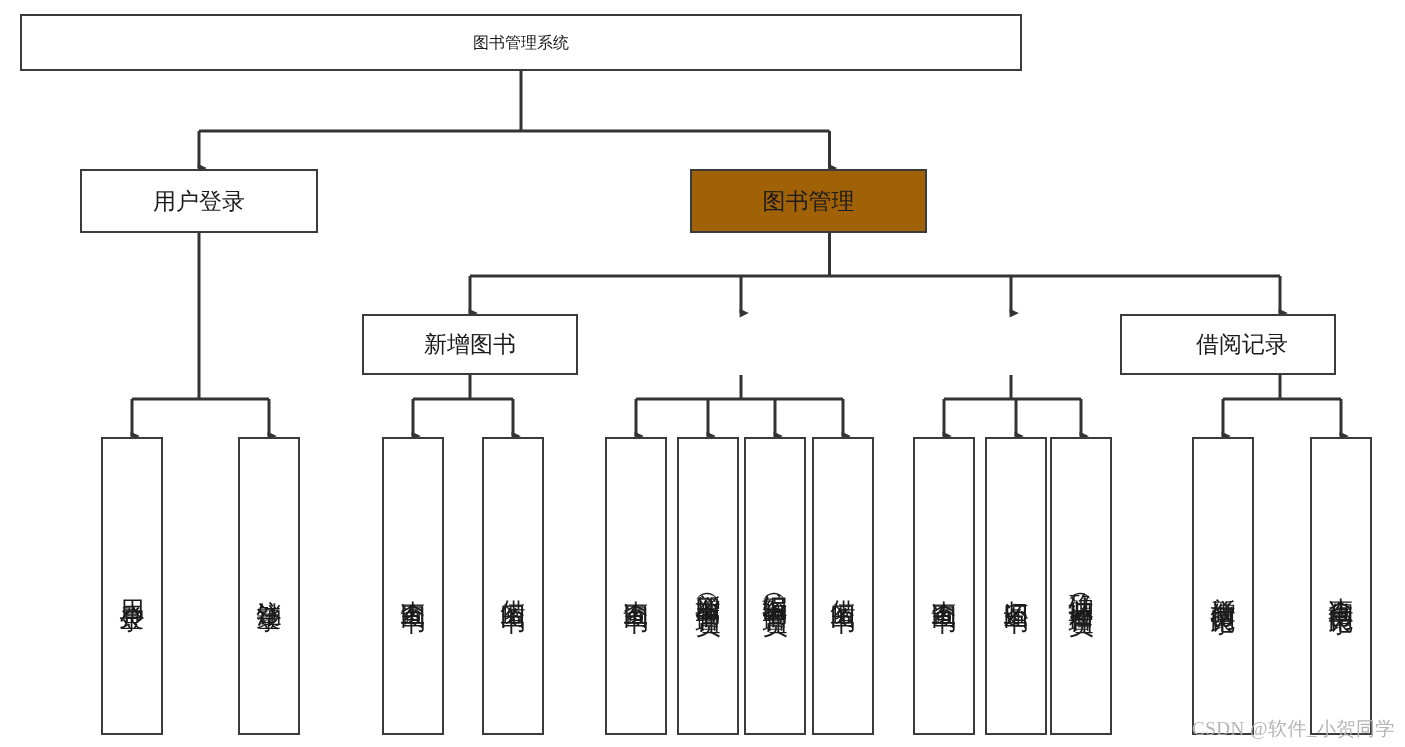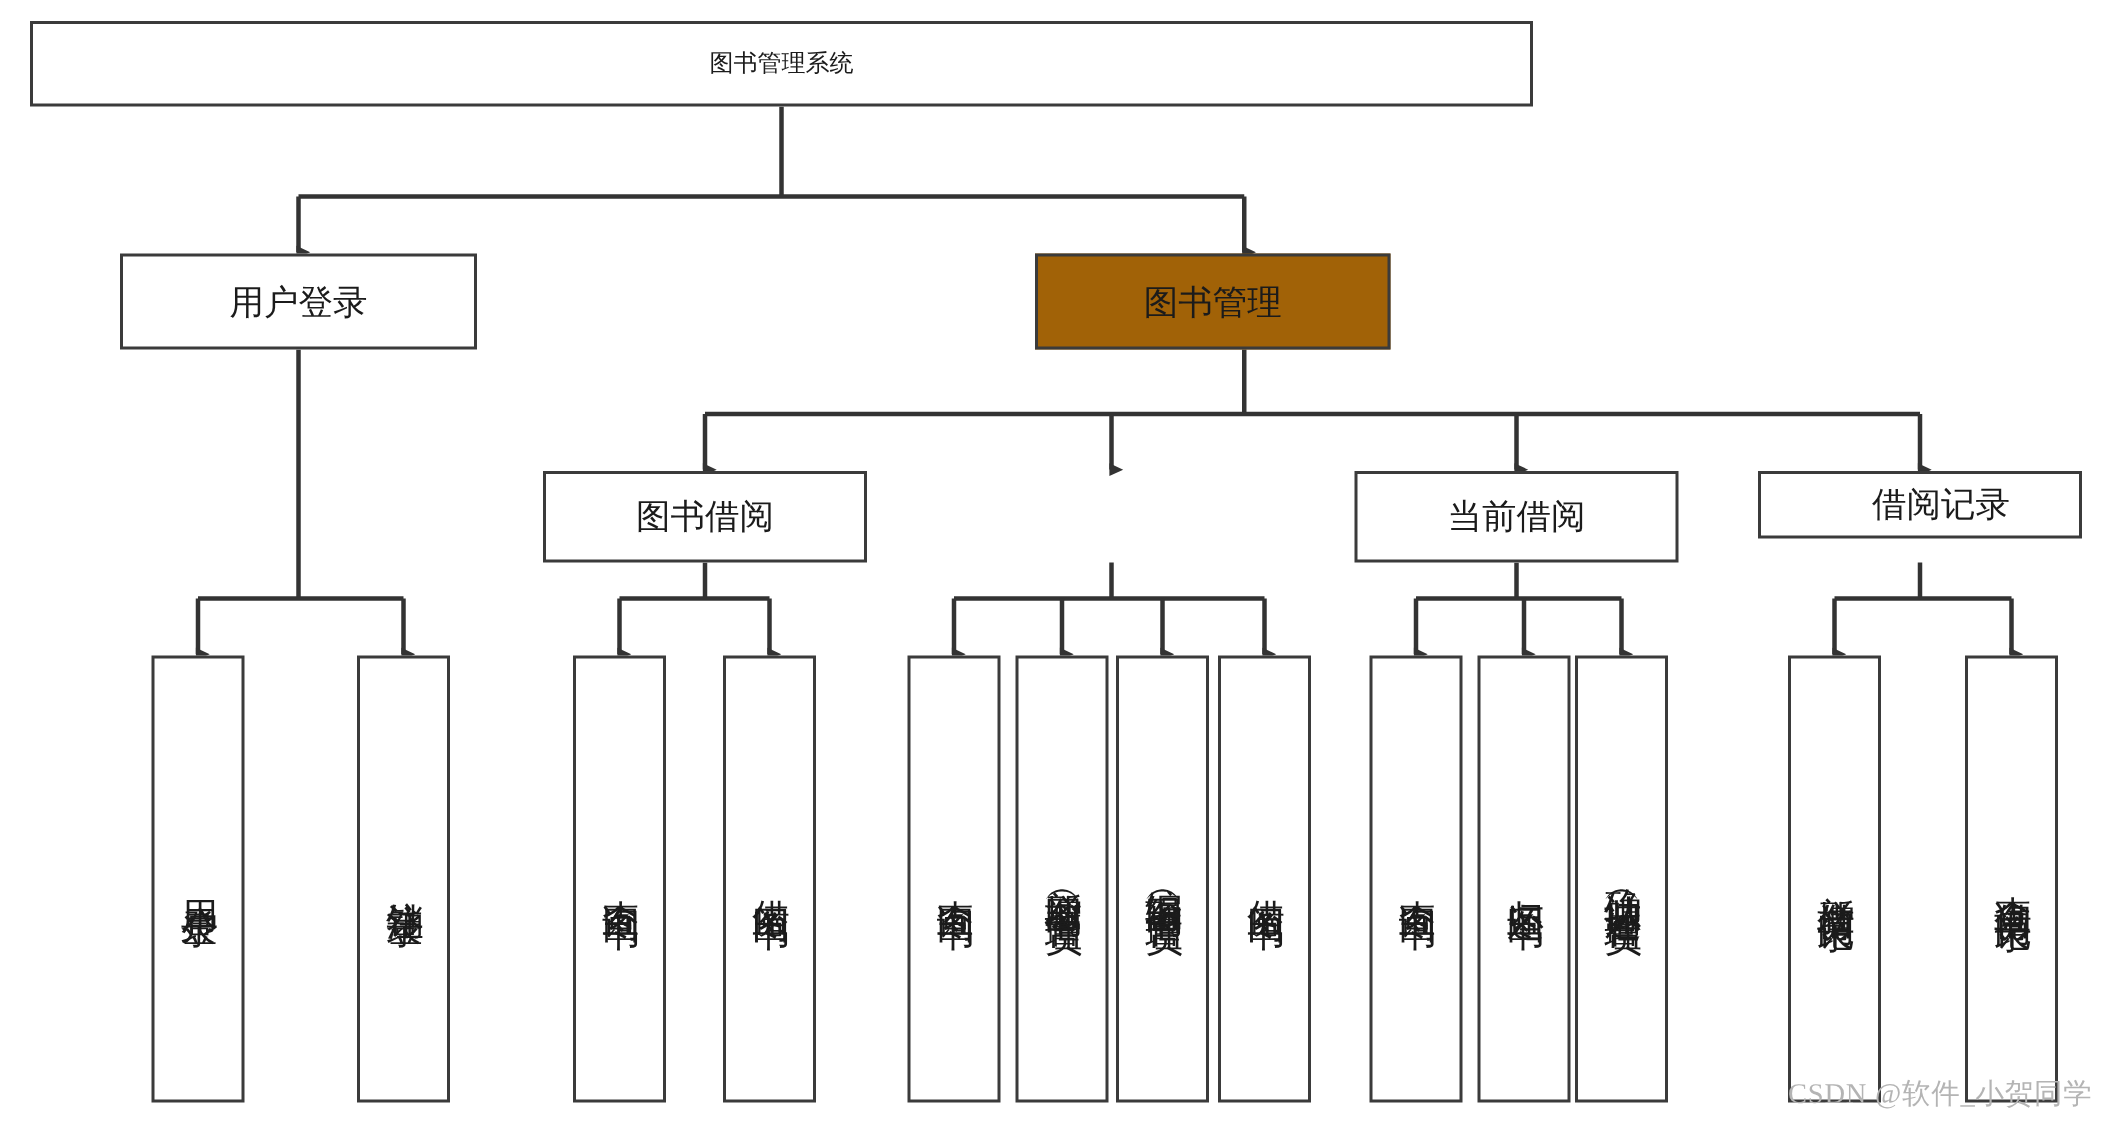--- a/index.html
+++ b/index.html
@@ -121,26 +121,23 @@
   </div>
 
   <div class="node-box node-h" style="left: 80px; top: 169px; width: 238px; height: 64px; border-color: rgb(59, 59, 59); background: rgb(255, 255, 255);">
     <span class="node-label" style="color: rgb(27, 27, 27);">用户登录</span>
   </div>
   <div class="node-box node-h" style="left: 690px; top: 169px; width: 237px; height: 64px; border-color: rgb(59, 59, 59); background: #a16207;">
     <span class="node-label" style="color: rgb(27, 27, 27);">图书管理</span>
   </div>
 
   <div class="node-box node-h" style="left: 362px; top: 314px; width: 216px; height: 61px; border-color: rgb(59, 59, 59); background: rgb(255, 255, 255);">
-    <span class="node-label" style="color: rgb(27, 27, 27);">图书借阅</span>
+    <span class="node-label" style="color: rgb(27, 27, 27);">新增图书</span>
   </div>
-  <div class="node-box node-h" style="left: 903px; top: 314px; width: 216px; height: 61px; border-color: rgb(59, 59, 59); background: rgb(255, 255, 255);">
-    <span class="node-label" style="color: rgb(27, 27, 27);">当前借阅</span>
-  </div>
-  <div class="node-box node-h" style="left: 1172px; top: 314px; width: 216px; height: 45px; border-color: rgb(59, 59, 59); background: rgb(255, 255, 255); padding-left: 28px;">
+  <div class="node-box node-h" style="left: 1120px; top: 314px; width: 216px; height: 61px; border-color: rgb(59, 59, 59); background: rgb(255, 255, 255); padding-left: 28px;">
     <span class="node-label" style="color: rgb(27, 27, 27);">借阅记录</span>
   </div>
 
   <div class="node-box node-v" style="left: 101px; top: 437px; width: 62px; height: 298px; border-color: rgb(59, 59, 59); background: rgb(255, 255, 255);">
     <span class="node-label" style="color: rgb(27, 27, 27);">用户登录</span>
   </div>
   <div class="node-box node-v" style="left: 238px; top: 437px; width: 62px; height: 298px; border-color: rgb(59, 59, 59); background: rgb(255, 255, 255);">
     <span class="node-label" style="color: rgb(27, 27, 27);">注销登录</span>
   </div>
   <div class="node-box node-v" style="left: 382px; top: 437px; width: 62px; height: 298px; border-color: rgb(59, 59, 59); background: rgb(255, 255, 255);">

